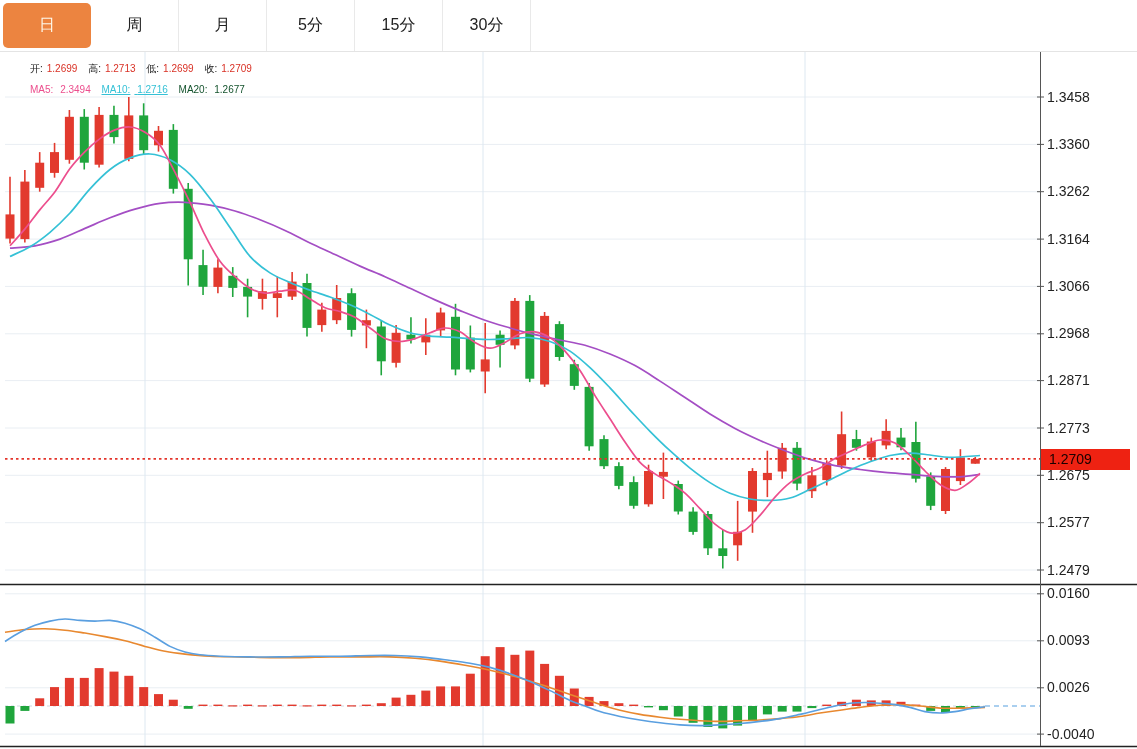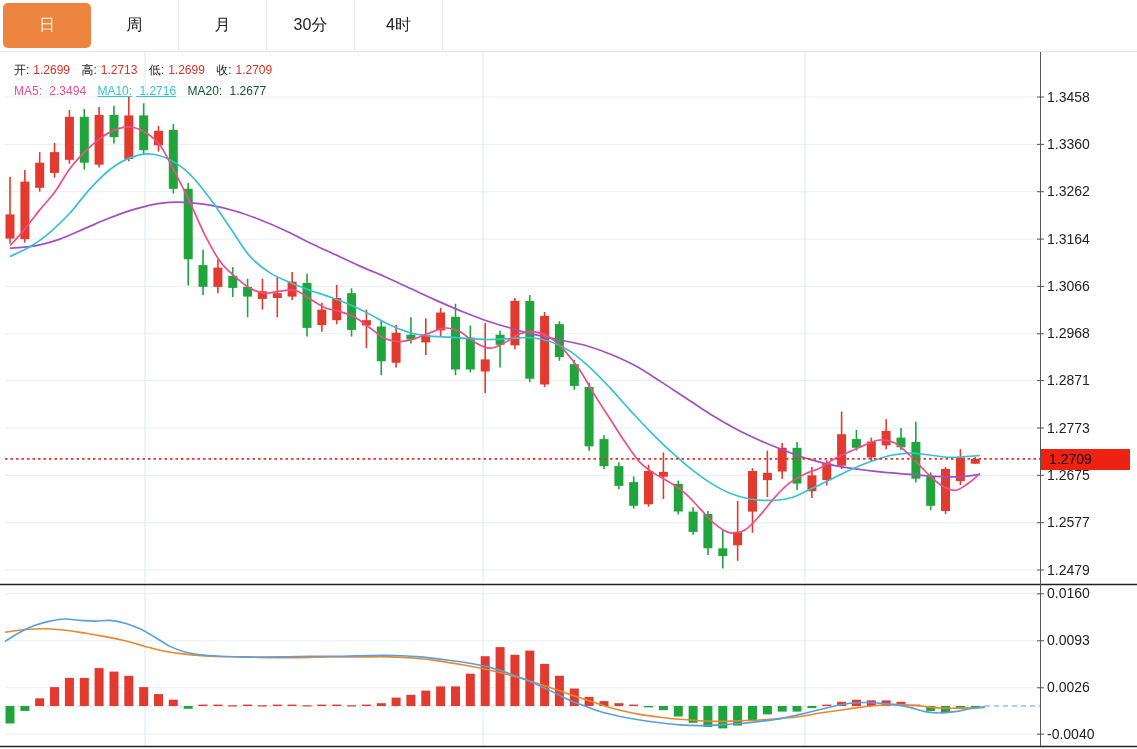--- a/index.html
+++ b/index.html
@@ -6,21 +6,21 @@
   .app{position:relative;width:1137px;height:749px;background:#fff;overflow:hidden;
        font-family:"Liberation Sans","DejaVu Sans",sans-serif;}
   svg{position:absolute;left:0;top:0;}
   .tabbar{position:absolute;left:0;top:0;width:1137px;height:51px;background:#fff;
           border-bottom:1px solid #e4e4e4;display:flex;z-index:3;}
   .tab{width:88px;height:51px;display:flex;align-items:center;justify-content:center;
        font-size:16px;color:#222;border-right:1px solid #e9e9e9;cursor:pointer;
        box-sizing:border-box;background:#fff;}
   .tab.active{background:var(--tab-orange,#ec8440);color:#fdf6e8;border-radius:5px;
        border-right:none;margin:3px 0 3px 3px;height:45px;}
-  .hdr{position:absolute;left:14px;z-index:2;font-size:12px;pointer-events:none;white-space:nowrap;text-align:center;}
+  .hdr{position:absolute;left:30px;z-index:2;font-size:10px;pointer-events:none;white-space:nowrap;text-align:center;}
   .hdr1{top:62px;color:#222;}
   .hdr2{top:84px;}
   .hdr3{top:594px;}
   .hdr span{margin-right:4px;}
   .grp{margin-right:14px;}
   .badge{position:absolute;left:1041px;top:449px;width:89px;height:21px;z-index:2;
          color:#1a0000;font-size:14px;line-height:21px;padding-left:8px;box-sizing:border-box;}
 </style>
 </head>
 <body>
@@ -295,22 +295,23 @@
         <text x="1047" y="692.3" font-size="14" fill="#222222" font-family="&quot;Liberation Sans&quot;,&quot;DejaVu Sans&quot;,sans-serif">0.0026</text>
         <line x1="1037" y1="734.1" x2="1044" y2="734.1" stroke="#555" stroke-width="1"></line>
         <text x="1047" y="738.6" font-size="14" fill="#222222" font-family="&quot;Liberation Sans&quot;,&quot;DejaVu Sans&quot;,sans-serif">-0.0040</text>
       </g>
     </svg>
 
   <div class="tabbar">
     <div class="tab active">日</div>
     <div class="tab">周</div>
     <div class="tab">月</div>
+    <div class="tab">5分</div>
+    <div class="tab">15分</div>
     <div class="tab">30分</div>
-    <div class="tab">4时</div>
   </div>
 
   <div class="hdr hdr1">
     <span class="grp"><span>开:</span><span class="val" style="color: rgb(217, 49, 37);">1.2699</span></span>
     <span class="grp"><span>高:</span><span class="val" style="color: rgb(217, 49, 37);">1.2713</span></span>
     <span class="grp"><span>低:</span><span class="val" style="color: rgb(217, 49, 37);">1.2699</span></span>
     <span class="grp"><span>收:</span><span class="val" style="color: rgb(217, 49, 37);">1.2709</span></span>
   </div>
 
   <div class="hdr hdr2">

